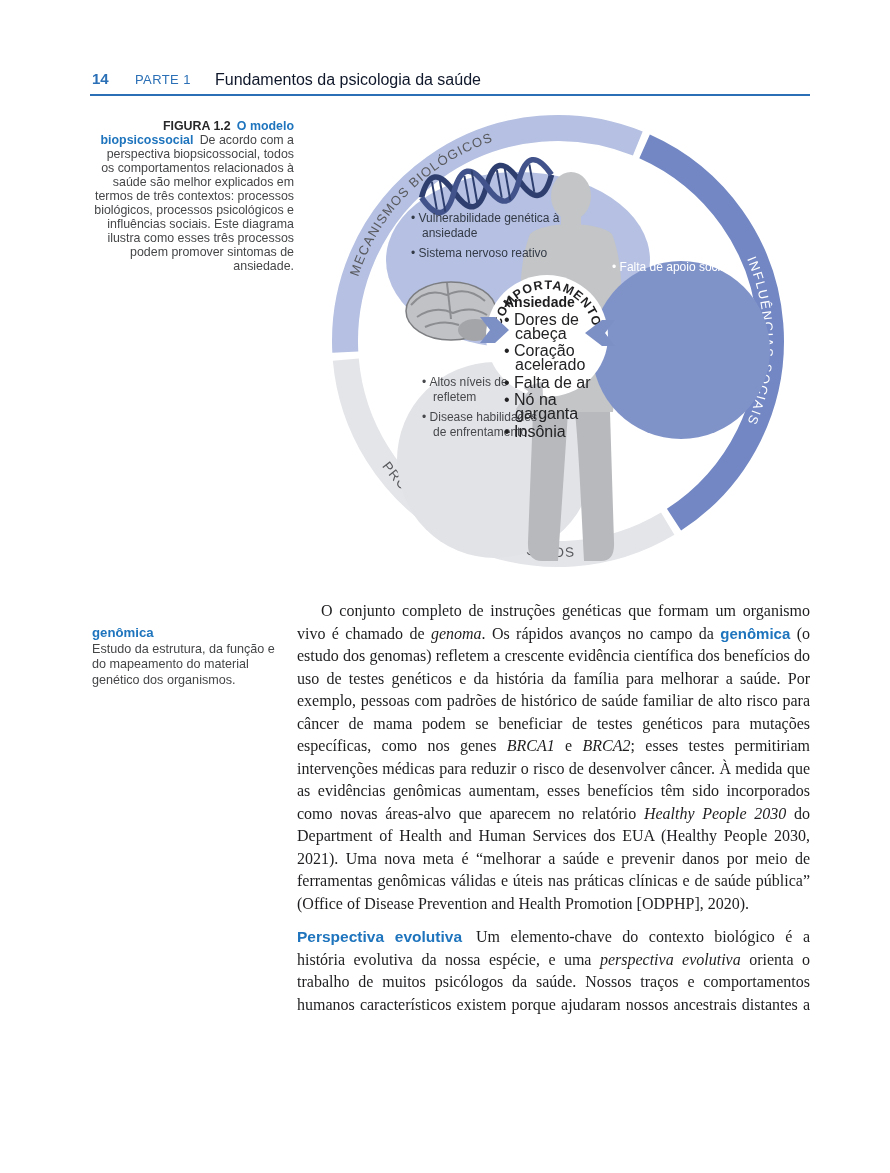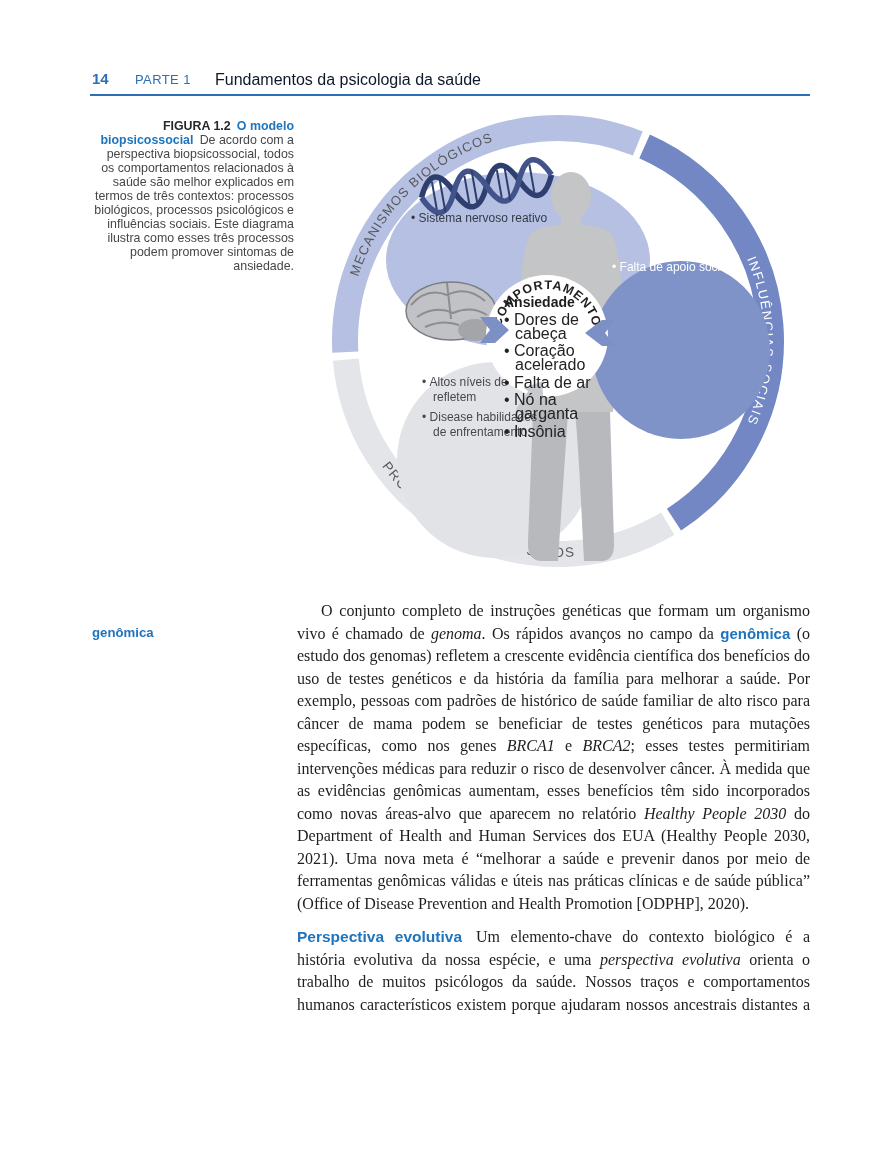--- a/index.html
+++ b/index.html
@@ -134,20 +134,21 @@
       </text>
 
       <polygon points="157,205 172,205 186,218 172,231 157,231 167,218" fill="#7d90c6"></polygon>
       <polygon points="292,208 279,208 262,221 279,234 292,234 282,221" fill="#7d90c6"></polygon>
       <g transform="translate(208,286) rotate(-55)">
         <polygon points="-18,-6 4,-6 4,-12 20,0 4,12 4,6 -18,6" fill="#c7c9cc"></polygon>
       </g>
     </svg>
 
     <ul class="ov ov-bio">
+        <li>Vulnerabilidade genética à ansiedade</li>
         <li>Sistema nervoso reativo</li>
       </ul>
     <ul class="ov ov-soc">
         <li>Falta de apoio social</li>
       </ul>
     <ul class="ov ov-psy">
         <li>Altos níveis de refletem</li>
         <li>Disease habilidades de enfrentamento</li>
       </ul>
     <div class="ov ov-center">
@@ -157,20 +158,21 @@
           <li>Coração acelerado</li>
           <li>Falta de ar</li>
           <li>Nó na garganta</li>
           <li>Insônia</li>
         </ul>
     </div>
   </div>
 
   <div class="mnote">
     <span class="mterm">genômica</span>
+    <span>Estudo da estrutura, da função e do mapeamento do material genético dos organismos.</span>
   </div>
 
   <div class="bodycol">
     <p class="first"><span>O conjunto completo de instruções genéticas que formam um organismo vivo é chamado de </span><span class="it">genoma</span><span>. Os rápidos avanços no campo da </span><span class="bd term sans">genômica</span><span> (o estudo dos genomas) refletem a crescente evidência científica dos benefícios do uso de testes genéticos e da história da família para melhorar a saúde. Por exemplo, pessoas com padrões de histórico de saúde familiar de alto risco para câncer de mama podem se beneficiar de testes genéticos para mutações específicas, como nos genes </span><span class="it">BRCA1</span><span> e </span><span class="it">BRCA2</span><span>; esses testes permitiriam intervenções médicas para reduzir o risco de desenvolver câncer. À medida que as evidências genômicas aumentam, esses benefícios têm sido incorporados como novas áreas-alvo que aparecem no relatório </span><span class="it">Healthy People 2030</span><span> do Department of Health and Human Services dos EUA (Healthy People 2030, 2021). Uma nova meta é “melhorar a saúde e prevenir danos por meio de ferramentas genômicas válidas e úteis nas práticas clínicas e de saúde pública” (Office of Disease Prevention and Health Promotion [ODPHP], 2020).</span></p>
     <p><span class="bd term sans runin">Perspectiva evolutiva</span><span>Um elemento-chave do contexto biológico é a história evolutiva da nossa espécie, e uma </span><span class="it">perspectiva evolutiva</span><span> orienta o trabalho de muitos psicólogos da saúde. Nossos traços e comportamentos humanos característicos existem porque ajudaram nossos ancestrais distantes a sobreviver por tempo suficiente para se reproduzir e enviar seus genes para o futuro. Por exemplo, a seleção natural favoreceu a tendência do corpo humano de armazenar as calorias em excesso como gordura (ver Capítulo 8). Essa capacidade de armazenar nutrientes extras faz sentido do ponto de vista evolutivo, pois comer é necessário para a sobrevivência — ainda mais no passado distante, quando os suprimentos de alimentos eram imprevisíveis e era vantajoso armazenar gordura extra para sobreviver à escassez dos meses de inverno.</span></p>
   </div>
 
 </div>
 
 </body></html>

